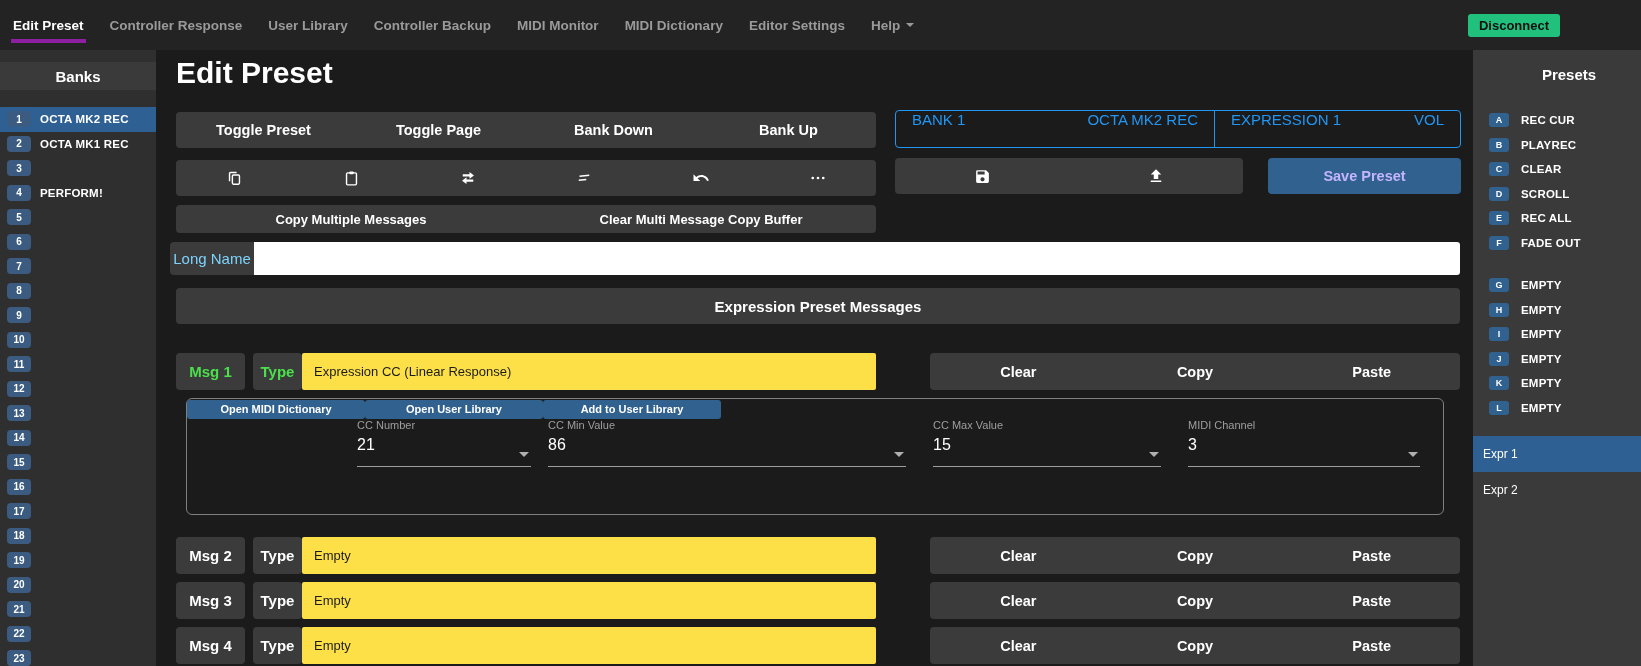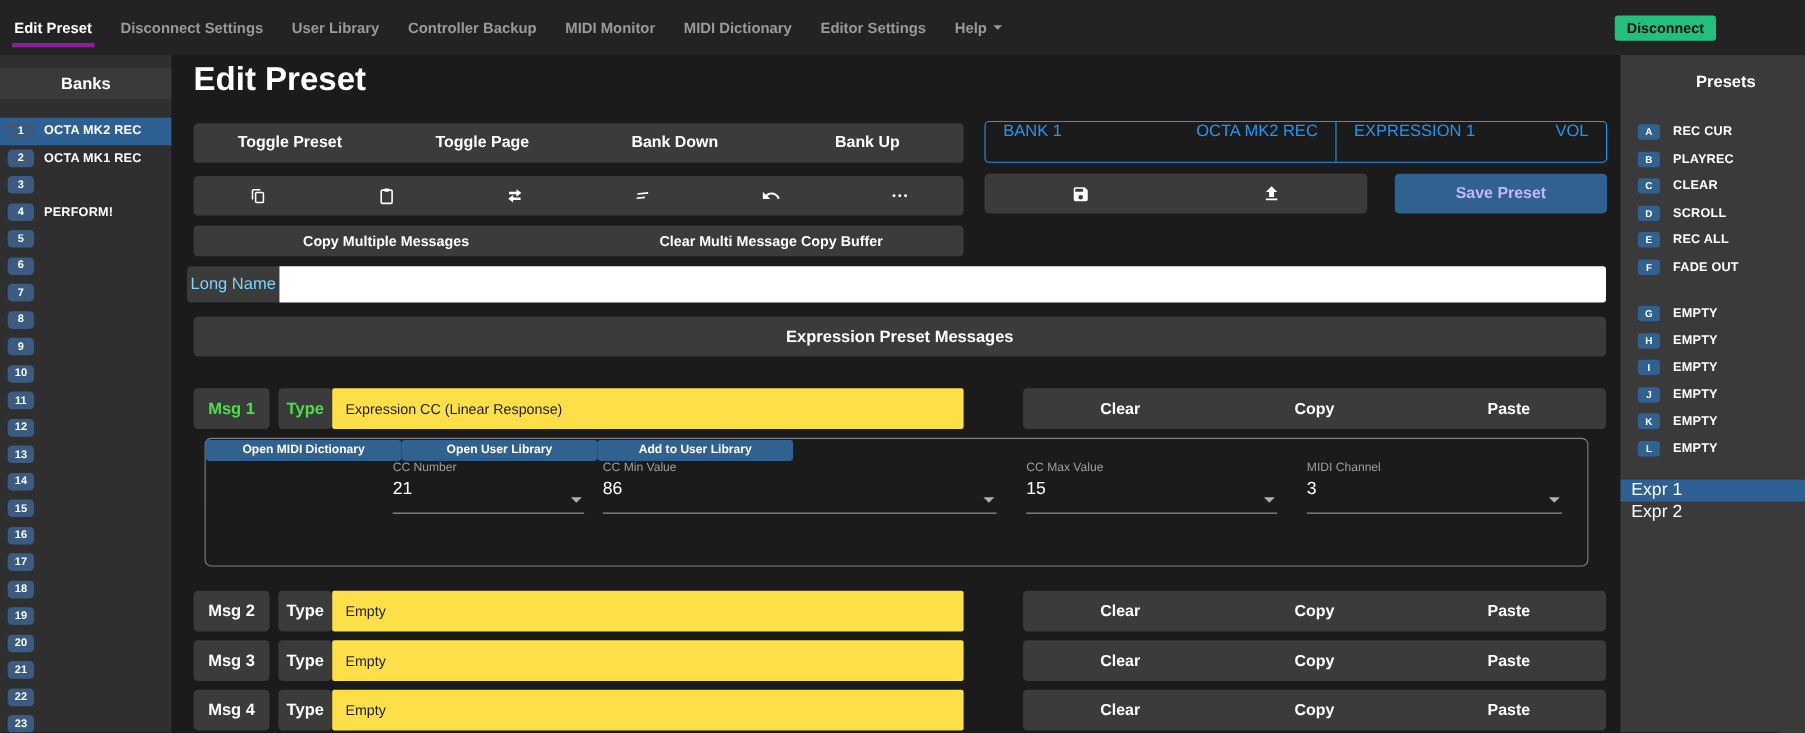--- a/index.html
+++ b/index.html
@@ -40,22 +40,22 @@
     background:#3a3a3a; }
   .presets-header { margin-top:16px; text-align:center; font-size:15px; font-weight:bold;padding-left:24px; }
   .preset-list { margin-top:25px; }
   .preset-row { height:24.5px; display:flex; align-items:center; padding-left:16px; cursor:pointer; }
   .preset-row.gap-above { margin-top:18px; }
   .preset-key { min-width:20px; height:14px; border-radius:3px; background:var(--btn-blue);
     display:flex; align-items:center; justify-content:center;
     font-size:9px; font-weight:bold; margin-right:12px; }
   .preset-name { font-size:11.5px; font-weight:bold; letter-spacing:.2px; }
   .expr-list { margin-top:16px; }
-  .expr-row { height:20px; display:flex; align-items:center; padding-left:10px;
-    font-size:16px; cursor:pointer; }
+  .expr-row { height:36px; display:flex; align-items:center; padding-left:10px;
+    font-size:12px; cursor:pointer; }
   .expr-row.selected { background:var(--sel-blue); }
   
   .main { position:absolute; left:156px; top:50px; width:1317px; height:616px;
     background:#1b1b1b; }
   .main > * { position:absolute; }
   .page-title { left:20px; top:6px; font-size:30px; font-weight:bold; }
   .bar { background:#3b3b3b; border-radius:4px; display:flex; }
   .bar-cell { flex:1; display:flex; align-items:center; justify-content:center;
     font-size:14.5px; font-weight:bold; cursor:pointer; }
   .toggle-bar { left:20px; top:62px; width:700px; height:36px; }
@@ -111,21 +111,21 @@
     border-top:5px solid #b0b0b0; }
   :root { --accent:#2196f3; --btn-blue:#31618f; --sel-blue:#2e6094;
     --badge-blue:#3b5c80; --green:#4be04b; --disc-green:#22c07d; --purple:#8e1fa0; }
 </style>
 </head>
 <body>
 
 <div class="topnav">
   <div style="display:flex;height:100%;">
       <div class="nav-item active">Edit Preset</div>
-      <div class="nav-item">Disconnect Settings</div>
+      <div class="nav-item">Controller Response</div>
       <div class="nav-item">User Library</div>
       <div class="nav-item">Controller Backup</div>
       <div class="nav-item">MIDI Monitor</div>
       <div class="nav-item">MIDI Dictionary</div>
       <div class="nav-item">Editor Settings</div>
       <div class="nav-item">Help<span class="nav-caret"></span></div>
     </div>
   <button class="disconnect-btn">Disconnect</button>
 </div>
 

